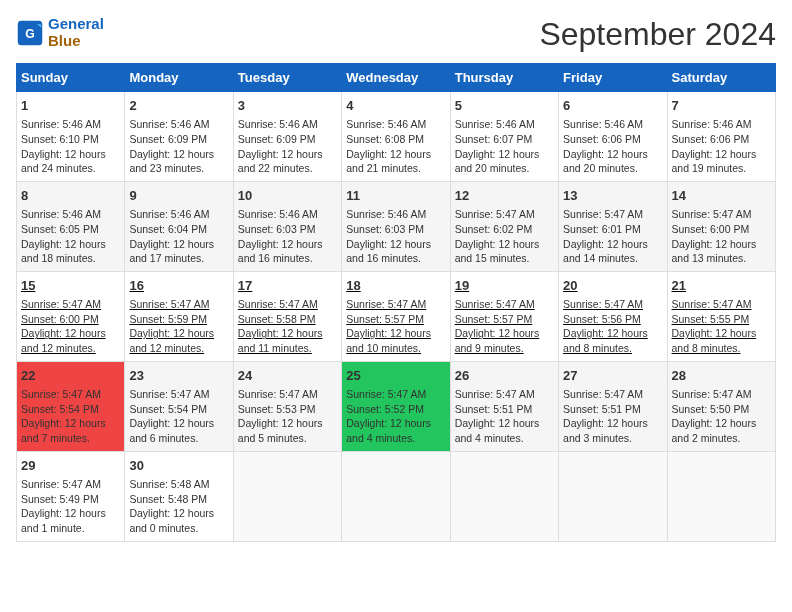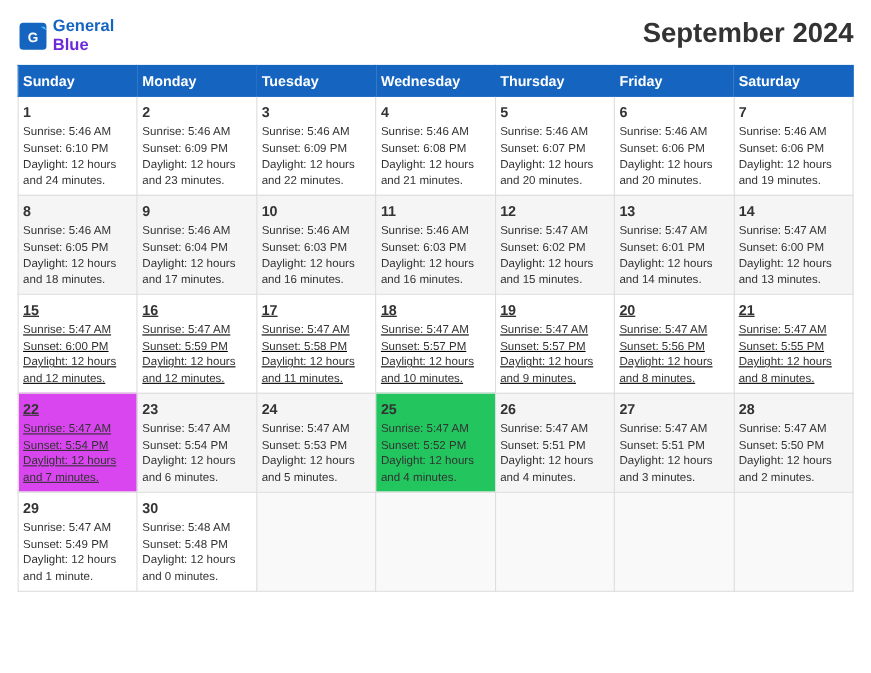--- a/index.html
+++ b/index.html
@@ -22,22 +22,22 @@
       gap: 4px;
     }
     .logo-icon {
       width: 28px;
       height: 28px;
     }
     .title-area {
       text-align: right;
     }
     .main-title {
-      font-size: 25px;
-      font-weight: bold;
+      font-size: 32px;
+      font-weight: normal;
       color: #333;
     }
     .subtitle {
       font-size: 14px;
       color: #555;
     }
     table {
       width: 100%;
       border-collapse: collapse;
       table-layout: fixed;
@@ -79,21 +79,21 @@
 
 <div class="header-area">
   <div class="logo">
     <svg class="logo-icon" viewBox="0 0 32 32">
       <rect x="2" y="2" width="28" height="28" rx="4" fill="#1565c0"></rect>
       <text x="16" y="22" font-size="14" font-weight="bold" fill="white" text-anchor="middle" font-family="Arial">G</text>
       <polygon points="24,6 30,10 28,6" fill="#4fc3f7"></polygon>
     </svg>
     <div>
       <div style="font-size:15px;font-weight:bold;color:#1565c0;line-height:1.1;">General</div>
-      <div style="font-size:15px;font-weight:bold;color:#6d28d9;line-height:1.1;">Blue</div>
+      <div style="font-size:15px;font-weight:bold;color:#a16207;line-height:1.1;">Blue</div>
     </div>
   </div>
   <div class="title-area">
     <div class="main-title">September 2024</div>
   </div>
 </div>
 
 <table>
   <thead>
     <tr>
@@ -233,21 +233,21 @@
           <div>Daylight: 12 hours and 8 minutes.</div>
         </td>
         <td>
           <span class="day-num">21</span>
           <div>Sunrise: 5:47 AM</div>
           <div>Sunset: 5:55 PM</div>
           <div>Daylight: 12 hours and 8 minutes.</div>
         </td>
       </tr>
       <tr style="height: 82px;">
-        <td style="background: #d946ef; text-decoration: underline;">
+        <td style="background: #ef4444;">
           <span class="day-num">22</span>
           <div>Sunrise: 5:47 AM</div>
           <div>Sunset: 5:54 PM</div>
           <div>Daylight: 12 hours and 7 minutes.</div>
         </td>
         <td style="background: rgb(245, 245, 245);">
           <span class="day-num">23</span>
           <div>Sunrise: 5:47 AM</div>
           <div>Sunset: 5:54 PM</div>
           <div>Daylight: 12 hours and 6 minutes.</div>

